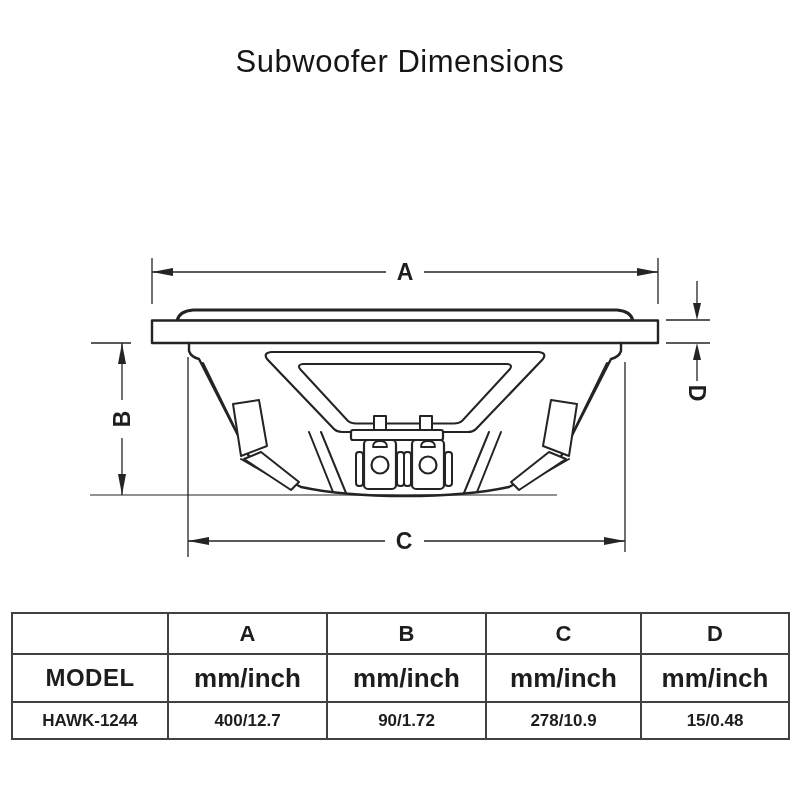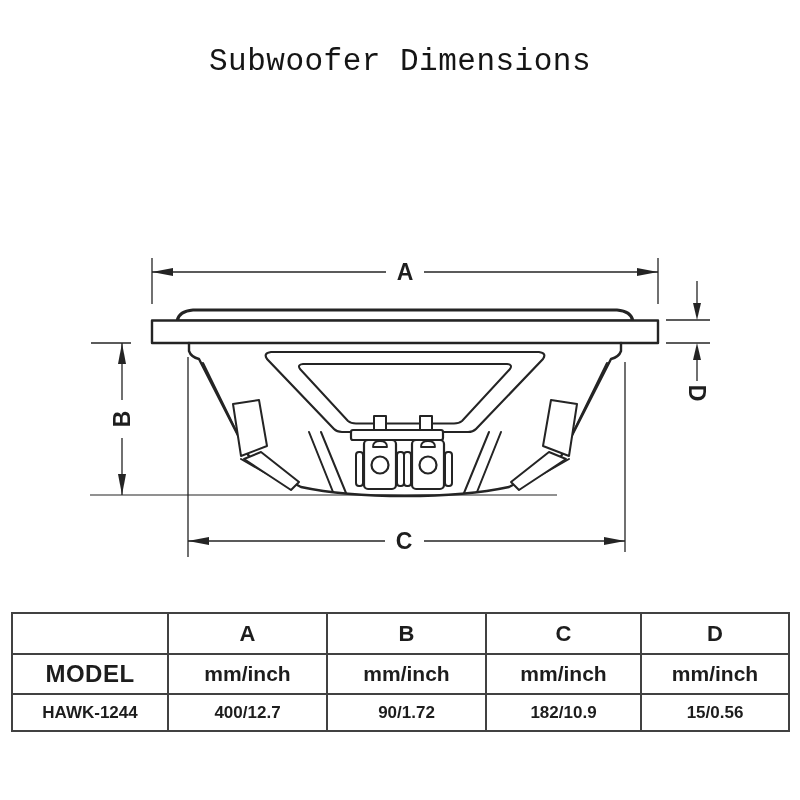--- a/index.html
+++ b/index.html
@@ -12,21 +12,20 @@
   }
   .title{
     position:absolute;
     top:44px;left:0;width:800px;
     text-align:center;
     font-size:31px;
     line-height:36px;
     font-weight:400;
     color:#151515;
     letter-spacing:0.5px;
-    font-family:Liberation Mono, monospace;
   }
   .diagram{
     position:absolute;
     top:0;left:0;
     width:800px;height:600px;
   }
   .dims-table{
     position:absolute;
     top:612px;left:11px;
     width:777px;
@@ -37,24 +36,24 @@
   .dims-table td{
     border:2px solid #414141;
     text-align:center;
     vertical-align:middle;
     font-weight:bold;
     padding:0;
     overflow:hidden;
     white-space:nowrap;
   }
   tr.r-head{height:41px;}
-  tr.r-unit{height:40px;padding-left:16px;}
+  tr.r-unit{height:48px;padding-left:16px;}
   tr.r-val{height:37px;border-radius:16px;}
   tr.r-head td{font-size:22px;}
-  tr.r-unit td{font-size:21px;}
+  tr.r-unit td{font-size:26px;}
   tr.r-unit td.model-cell{font-size:24px;letter-spacing:0.5px;}
   tr.r-val td{font-size:17px;}
   .dim-label{
     font-size:23px;
     font-weight:bold;
     fill:#1e1e1e;
   }
 </style>
 </head>
 <body>
@@ -176,19 +175,19 @@
         <td class="model-cell">MODEL</td>
         <td>mm/inch</td>
         <td>mm/inch</td>
         <td>mm/inch</td>
         <td>mm/inch</td>
       </tr>
       <tr class="r-val">
         <td>HAWK-1244</td>
         <td>400/12.7</td>
         <td>90/1.72</td>
-        <td>182/10.9</td>
-        <td>15/0.56</td>
+        <td>278/10.9</td>
+        <td>15/0.48</td>
       </tr>
     </tbody>
   </table>
 
 </div>
 
 </body></html>

